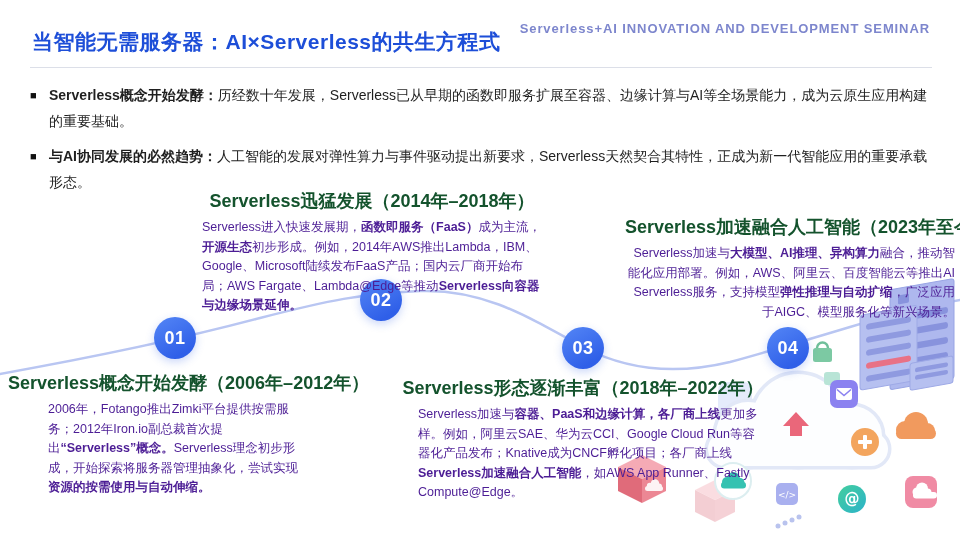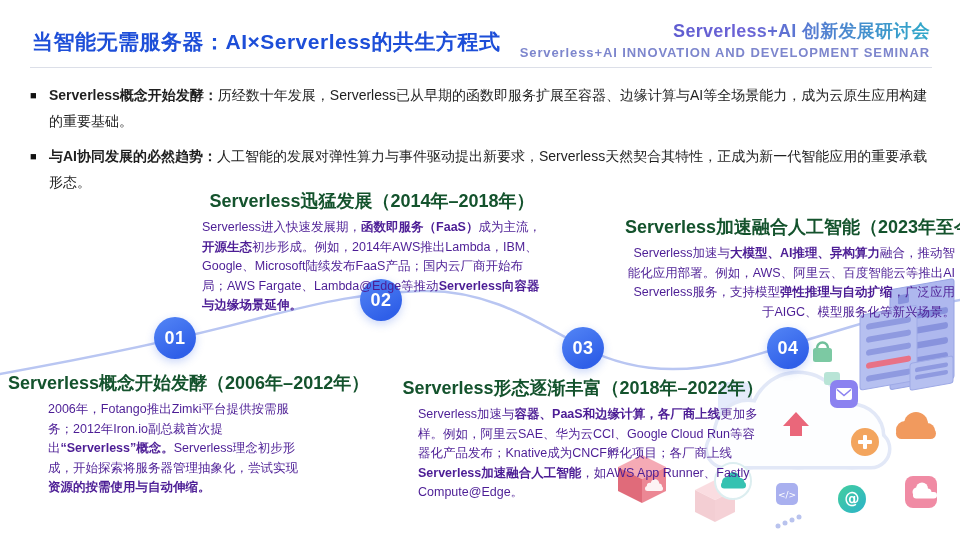--- a/index.html
+++ b/index.html
@@ -48,21 +48,20 @@
   .s4 .stage-body{text-align:right;}
 </style>
 </head>
 <body>
 
 <div class="slide">
 
   <div class="page-title">当智能无需服务器：AI×Serverless的共生方程式</div>
 
   <div class="logo">
-    <div class="logo-main">Serverless+AI 创新发展研讨会</div>
     <div class="logo-sub">Serverless+AI INNOVATION AND DEVELOPMENT SEMINAR</div>
   </div>
 
   <div class="header-rule"></div>
 
   <div class="bullets">
     <div class="bullet">
       <span class="bullet-marker">■</span><span class="bold">Serverless概念开始发酵：</span><span>历经数十年发展，Serverless已从早期的函数即服务扩展至容器、边缘计算与AI等全场景能力，成为云原生应用构建的重要基础。</span>
     </div>
     <div class="bullet">

